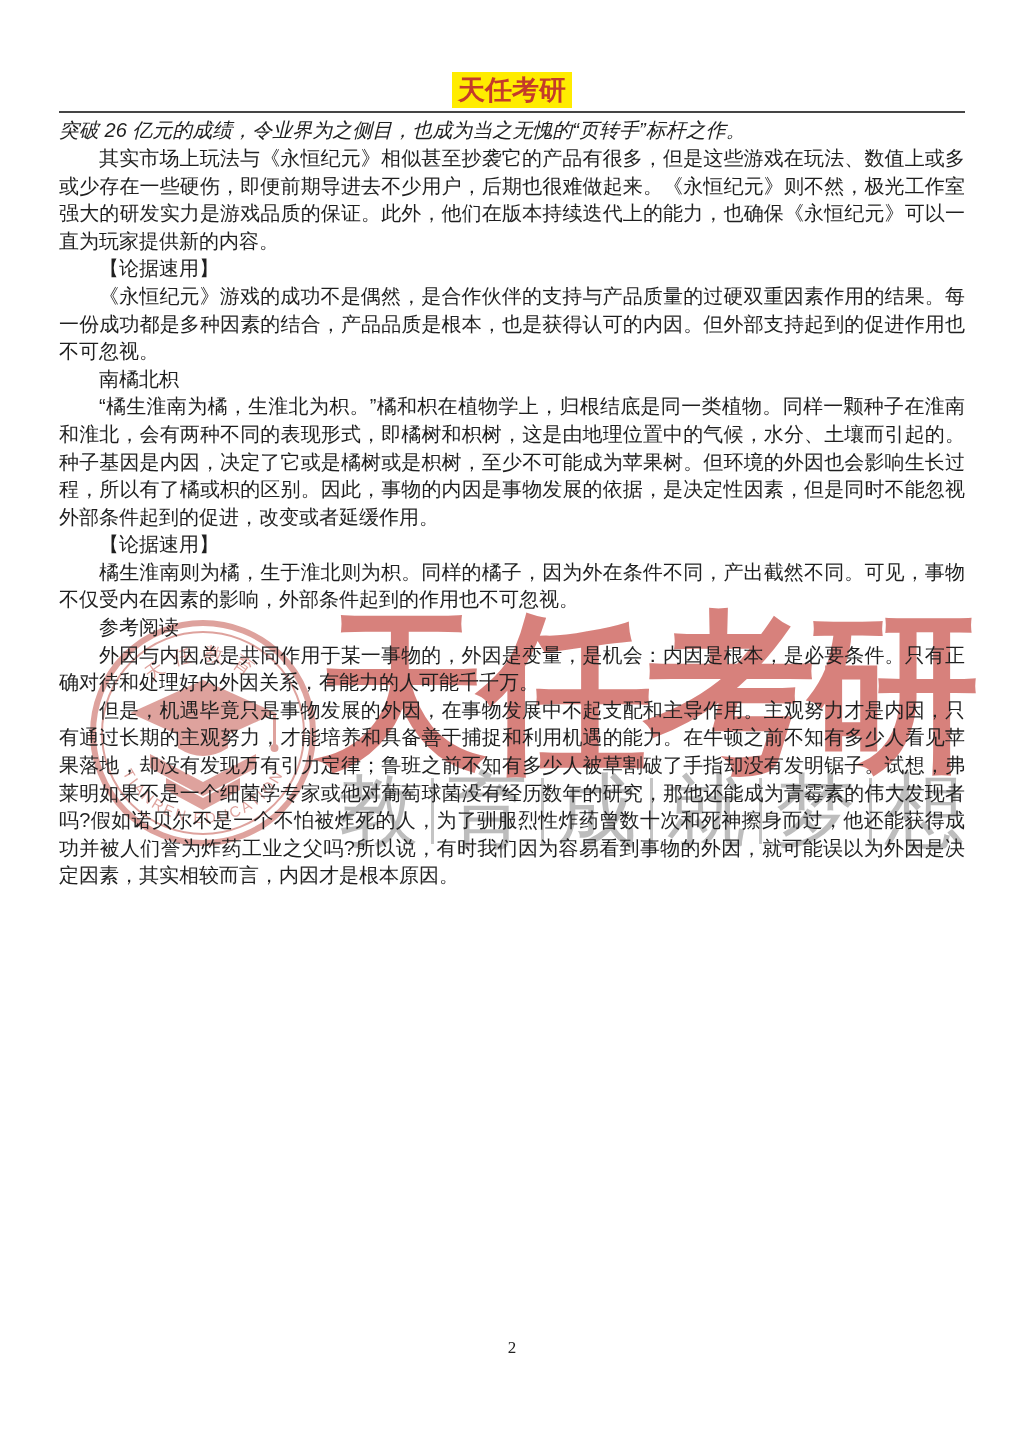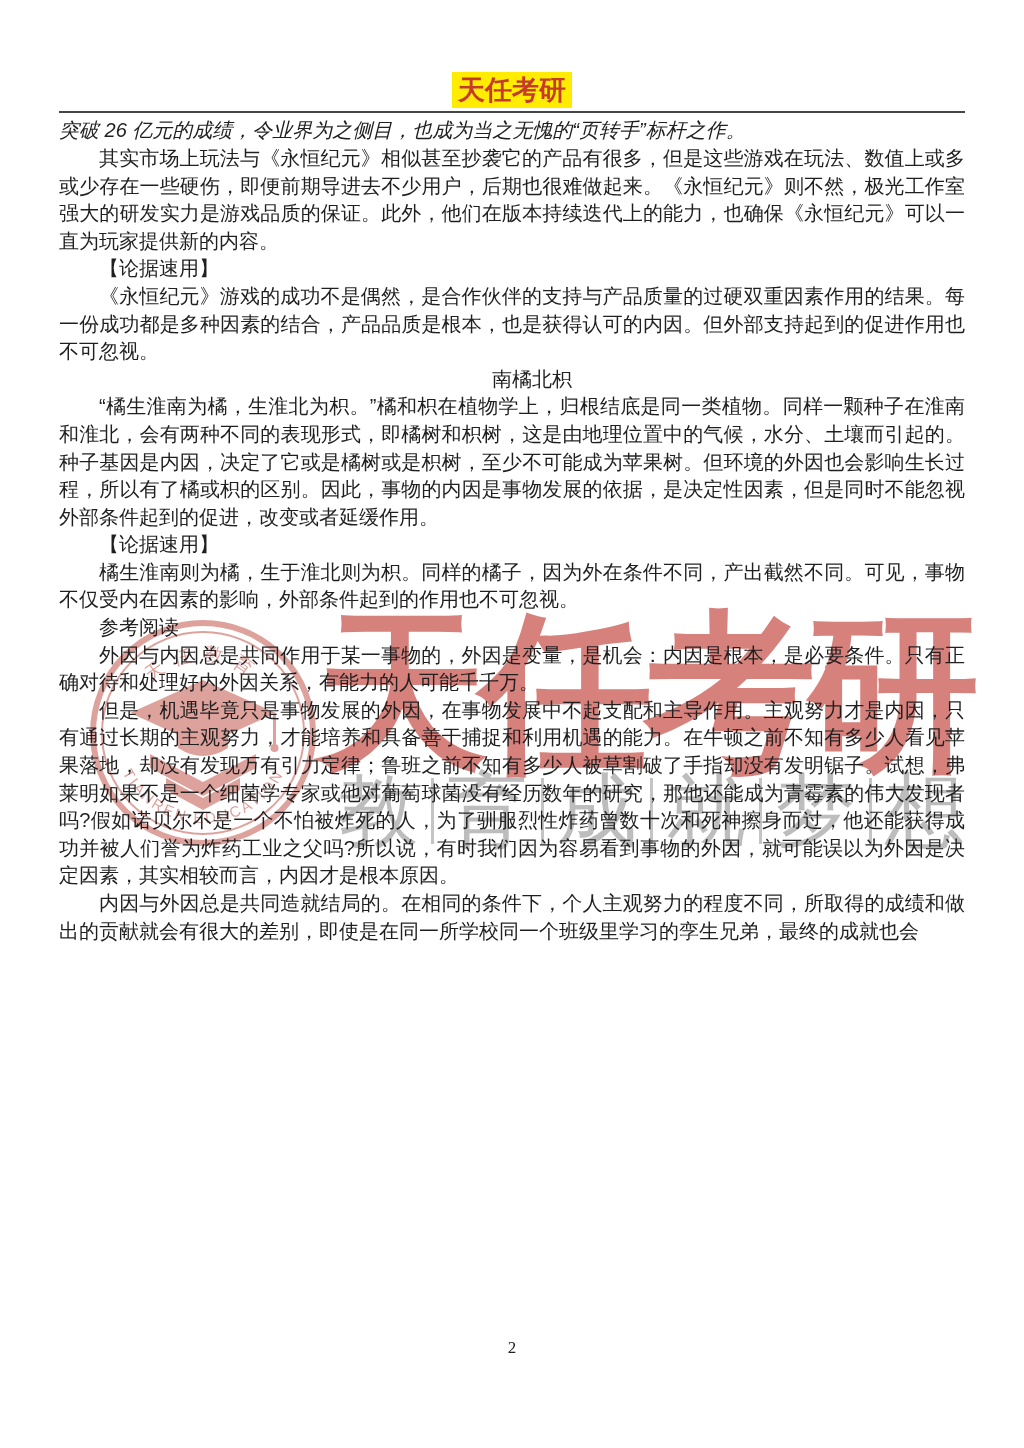--- a/index.html
+++ b/index.html
@@ -38,21 +38,21 @@
   }
   .header-wrap{padding-top:72px;text-align:center;line-height:normal;}
   .brand-badge{
     display:inline-block;background:#ffec00;color:#c43b2a;
     font-family:"Liberation Serif", serif;font-weight:700;
     font-size:27px;line-height:1.2;padding:2px 6px;
   }
   .rule{border-top:2px solid #454545;margin:3px 0 4px 0;}
   .content p{margin:0;text-indent:2em;}
   .content p.noindent{text-indent:0;font-style:italic;}
-  .center{text-align:center;text-indent:0;}
+  .center{text-align:left;text-indent:0;}
   .bold{font-weight:400;}
 
   .footer{
     position:absolute;left:0;right:0;top:1338px;z-index:2;
     text-align:center;font-size:17px;color:#222222;
     font-family:"Liberation Serif", serif;
   }
 </style>
 </head>
 <body>
@@ -110,17 +110,16 @@
     <p>其实市场上玩法与《永恒纪元》相似甚至抄袭它的产品有很多，但是这些游戏在玩法、数值上或多或少存在一些硬伤，即便前期导进去不少用户，后期也很难做起来。《永恒纪元》则不然，极光工作室强大的研发实力是游戏品质的保证。此外，他们在版本持续迭代上的能力，也确保《永恒纪元》可以一直为玩家提供新的内容。</p>
     <p>【论据速用】</p>
     <p>《永恒纪元》游戏的成功不是偶然，是合作伙伴的支持与产品质量的过硬双重因素作用的结果。每一份成功都是多种因素的结合，产品品质是根本，也是获得认可的内因。但外部支持起到的促进作用也不可忽视。</p>
     <p class="center">南橘北枳</p>
     <p>“橘生淮南为橘，生淮北为枳。”橘和枳在植物学上，归根结底是同一类植物。同样一颗种子在淮南和淮北，会有两种不同的表现形式，即橘树和枳树，这是由地理位置中的气候，水分、土壤而引起的。种子基因是内因，决定了它或是橘树或是枳树，至少不可能成为苹果树。但环境的外因也会影响生长过程，所以有了橘或枳的区别。因此，事物的内因是事物发展的依据，是决定性因素，但是同时不能忽视外部条件起到的促进，改变或者延缓作用。</p>
     <p>【论据速用】</p>
     <p>橘生淮南则为橘，生于淮北则为枳。同样的橘子，因为外在条件不同，产出截然不同。可见，事物不仅受内在因素的影响，外部条件起到的作用也不可忽视。</p>
     <p class="bold">参考阅读</p>
     <p>外因与内因总是共同作用于某一事物的，外因是变量，是机会：内因是根本，是必要条件。只有正确对待和处理好内外因关系，有能力的人可能千千万。</p>
     <p>但是，机遇毕竟只是事物发展的外因，在事物发展中不起支配和主导作用。主观努力才是内因，只有通过长期的主观努力，才能培养和具备善于捕捉和利用机遇的能力。在牛顿之前不知有多少人看见苹果落地，却没有发现万有引力定律；鲁班之前不知有多少人被草割破了手指却没有发明锯子。试想，弗莱明如果不是一个细菌学专家或他对葡萄球菌没有经历数年的研究，那他还能成为青霉素的伟大发现者吗?假如诺贝尔不是一个不怕被炸死的人，为了驯服烈性炸药曾数十次和死神擦身而过，他还能获得成功并被人们誉为炸药工业之父吗?所以说，有时我们因为容易看到事物的外因，就可能误以为外因是决定因素，其实相较而言，内因才是根本原因。</p>
-    <p>内因与外因总是共同造就结局的。在相同的条件下，个人主观努力的程度不同，所取得的成绩和做出的贡献就会有很大的差别，即使是在同一所学校同一个班级里学习的孪生兄弟，最终的成就也会</p>
   </div>
 
   <div class="footer">2</div>
 </div>
 
 </body></html>

